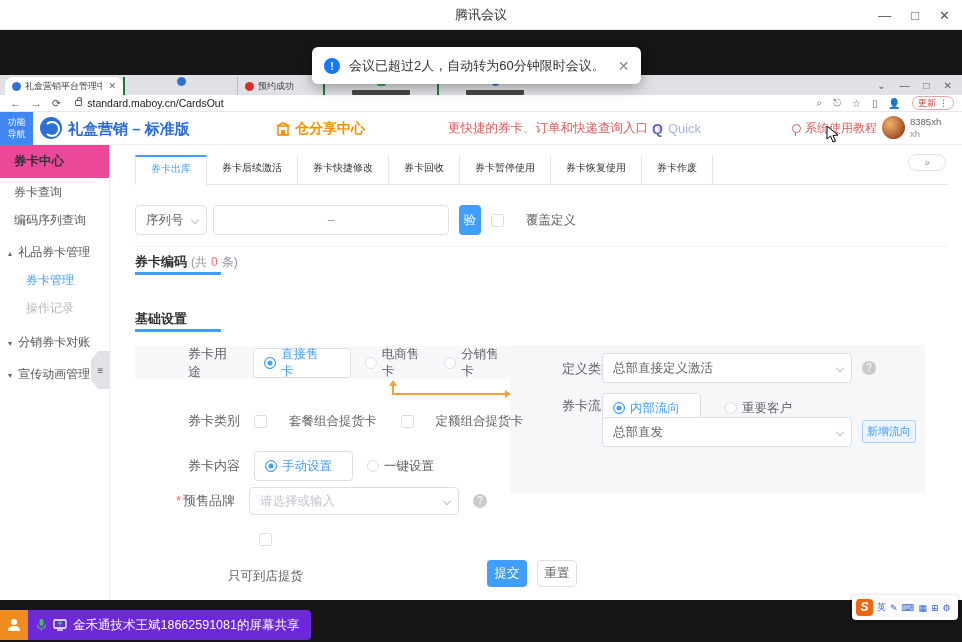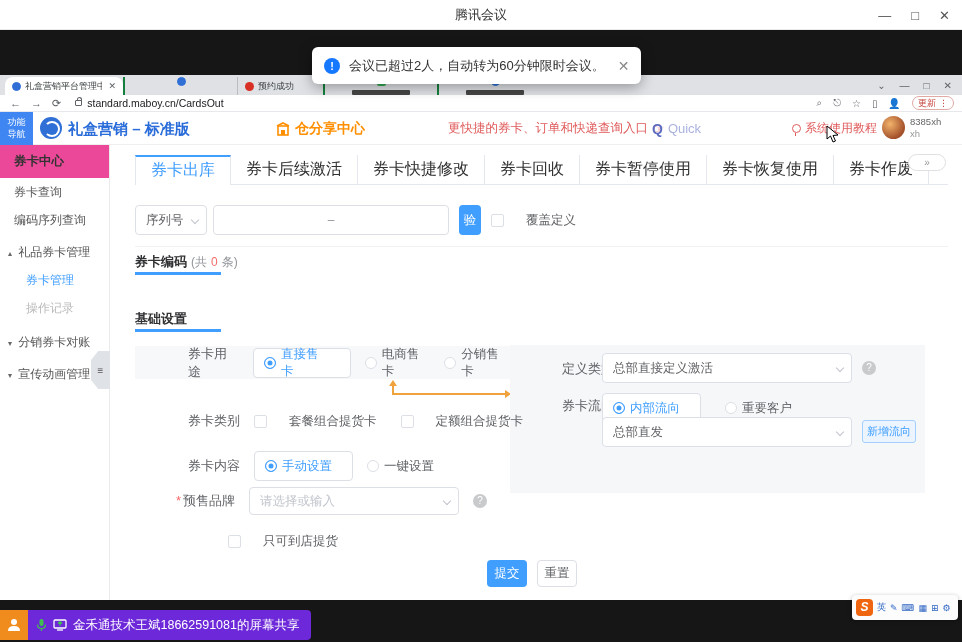--- a/index.html
+++ b/index.html
@@ -82,21 +82,21 @@
   .sitem.sub { padding-left:26px; }
   .sitem.active { color:#409eff; }
   .sitem.dim { color:#b9b9b9; }
   .sitem.pad { margin-top:6px; }
   .collapse-handle { position:absolute; right:-1px; top:206px; width:19px; height:38px; background:#dfe3e8; clip-path:polygon(100% 0,100% 100%,38% 100%,0 76%,0 24%,38% 0); display:flex; align-items:center; justify-content:center; color:#555; font-size:10px; }
 
   .main { position:relative; flex:1; background:#fff; }
 
   
   .tabbar { position:absolute; left:25px; top:10px; right:14px; height:30px; border-bottom:1px solid #e4e7ed; display:flex; }
-  .mtab { padding:0 15px; line-height:27px; font-size:16px; color:#303133; border-right:1px solid #e4e7ed; height:30px; }
+  .mtab { padding:0 15px; line-height:27px; font-size:10px; color:#303133; border-right:1px solid #e4e7ed; height:30px;font-family:Liberation Mono, monospace; }
   .mtab:first-child { border-left:1px solid #e4e7ed; }
   .mtab.active { color:#409eff; border-top:2px solid #409eff; line-height:25px; background:#fff; }
   .expand-pill { position:absolute; right:16px; top:9px; width:38px; height:17px; border:1px solid #e0e0e0; border-radius:9px; text-align:center; line-height:15px; color:#999; font-size:10px; background:#fff; }
 
   
   .search-row { position:absolute; left:25px; top:60px; height:30px; display:flex; align-items:center; }
   .sel { position:relative; height:30px; border:1px solid #dcdfe6; border-radius:4px; background:#fff; font-size:12.5px; color:#606266; display:flex; align-items:center; padding:0 20px 0 10px; }
   .chev { position:absolute; right:8px; top:11px; width:6px; height:6px; border-right:1.5px solid #c0c4cc; border-bottom:1.5px solid #c0c4cc; transform:rotate(45deg); }
   .sel.w1 { width:72px; }
   .rangebox { margin-left:6px; width:236px; height:30px; border:1px solid #dcdfe6; border-radius:4px; text-align:center; line-height:28px; color:#909399; font-size:12px; }
@@ -409,21 +409,21 @@
         <div class="frow brand-row" style="top:342px; left:66px;">
           <span class="flabel"><span class="req">*</span><span>预售品牌</span></span>
           <div class="brand-sel">
             <span>请选择或输入</span>
             <span class="chev" style="top:10px;"></span>
           </div>
           <span class="qmark" style="position:static;">?</span>
         </div>
 
         <div class="frow" style="top:388px; left:118px;">
-          <span class="ckrow" style="margin-left:0;">
+          <span class="ckrow" style="margin-left:0;flex-direction:column;">
             <span class="ckbox"></span>
             <span class="cklabel">只可到店提货</span>
           </span>
         </div>
 
         <div class="footer-btns">
           <div class="btn-blue submit">提交</div>
           <div class="resetb">重置</div>
         </div>
 

